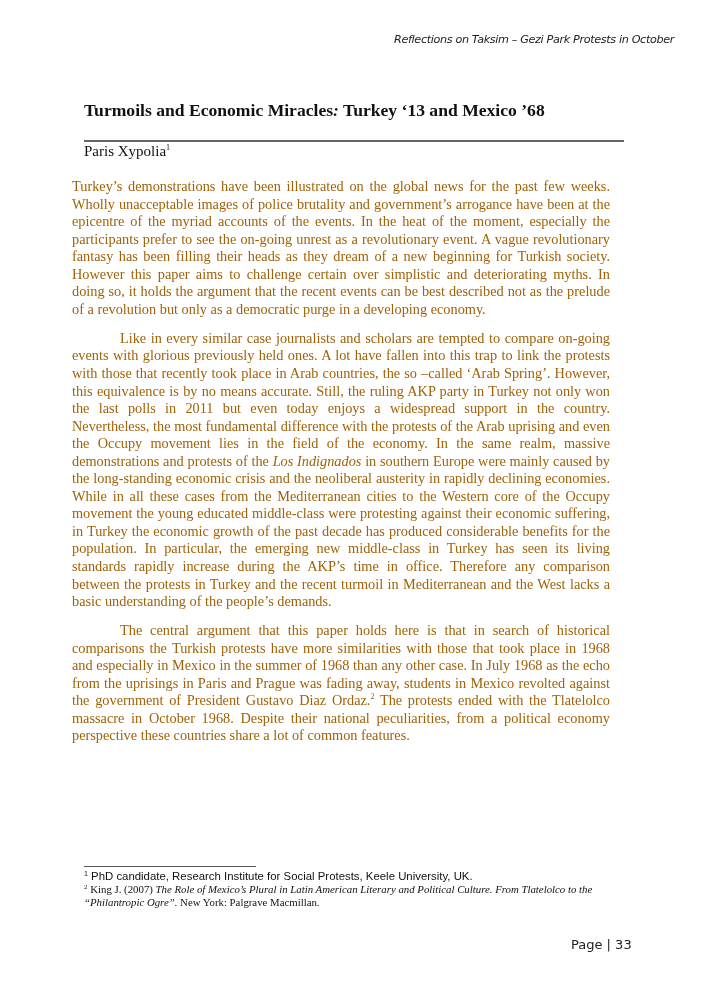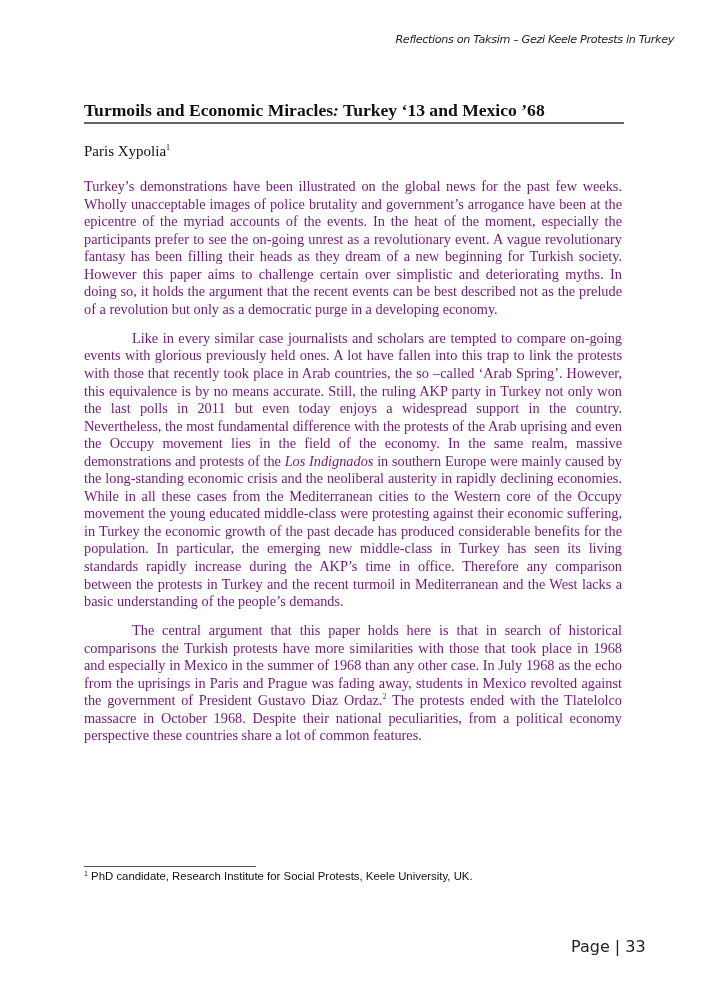--- a/index.html
+++ b/index.html
@@ -26,47 +26,47 @@
   }
   .title {
     position: absolute;
     left: 84px;
     top: 100px;
     width: 540px;
     font-family: "Liberation Serif", serif;
     font-weight: bold;
     font-size: 17.6px;
     color: #111;
-    padding-bottom: 2px;
+    padding-bottom: 20px;
     border-bottom: 2px solid #666;
     line-height: 20px;
     white-space: nowrap;
   }
   .title .t-italic { font-style: italic; }
   .author {
     position: absolute;
     left: 84px;
     top: 143px;
     font-family: "Liberation Serif", serif;
     font-size: 15px;
     color: #111;
   }
   .author sup {
     font-size: 8px;
     vertical-align: 6px;
   }
   .body-text {
     position: absolute;
-    left: 84px;
+    left: 72px;
     top: 178px;
     width: 538px;
     font-family: "Liberation Serif", serif;
     font-size: 14.3px;
     line-height: 17.55px;
-    color: #701a75;
+    color: #a16207;
   }
   .body-text p {
     margin: 0 0 11.5px 0;
     text-align: justify;
     text-align-last: left;
   }
   .body-text p.indent { text-indent: 48px; }
   .body-text sup {
     font-size: 8px;
     vertical-align: 6px;
@@ -97,38 +97,39 @@
     vertical-align: 4px;
     line-height: 0;
   }
   .footnotes .fn .ref-italic { font-style: italic; }
   .fn.first { font-family: "Liberation Sans", sans-serif; font-size: 11.4px; }
   .page-number {
     position: absolute;
     top: 937px;
     left: 571px;
     font-family: "DejaVu Sans", sans-serif;
-    font-size: 16px;
+    font-size: 13px;
     color: #222;
   }
 </style>
 </head>
 <body>
 
-<div class="running-header">Reflections on Taksim – Gezi Keele Protests in Turkey</div>
+<div class="running-header">Reflections on Taksim – Gezi Park Protests in October</div>
 
 <div class="title"><span>Turmoils and Economic Miracles</span><span class="t-italic">:</span><span> Turkey ‘13 and Mexico ’68</span></div>
 
 <div class="author"><span>Paris Xypolia</span><sup>1</sup></div>
 
 <div class="body-text">
   <p>Turkey’s demonstrations have been illustrated on the global news for the past few weeks. Wholly unacceptable images of police brutality and government’s arrogance have been at the epicentre of the myriad accounts of the events. In the heat of the moment, especially the participants prefer to see the on-going unrest as a revolutionary event. A vague revolutionary fantasy has been filling their heads as they dream of a new beginning for Turkish society. However this paper aims to challenge certain over simplistic and deteriorating myths. In doing so, it holds the argument that the recent events can be best described not as the prelude of a revolution but only as a democratic purge in a developing economy.</p>
   <p class="indent"><span>Like in every similar case journalists and scholars are tempted to compare on-going events with glorious previously held ones. A lot have fallen into this trap to link the protests with those that recently took place in Arab countries, the so –called ‘Arab Spring’. However, this equivalence is by no means accurate. Still, the ruling AKP party in Turkey not only won the last polls in 2011 but even today enjoys a widespread support in the country. Nevertheless, the most fundamental difference with the protests of the Arab uprising and even the Occupy movement lies in the field of the economy. In the same realm, massive demonstrations and protests of the </span><em>Los Indignados</em><span> in southern Europe were mainly caused by the long-standing economic crisis and the neoliberal austerity in rapidly declining economies. While in all these cases from the Mediterranean cities to the Western core of the Occupy movement the young educated middle-class were protesting against their economic suffering, in Turkey the economic growth of the past decade has produced considerable benefits for the population. In particular, the emerging new middle-class in Turkey has seen its living standards rapidly increase during the AKP’s time in office. Therefore any comparison between the protests in Turkey and the recent turmoil in Mediterranean and the West lacks a basic understanding of the people’s demands.</span></p>
   <p class="indent"><span>The central argument that this paper holds here is that in search of historical comparisons the Turkish protests have more similarities with those that took place in 1968 and especially in Mexico in the summer of 1968 than any other case. In July 1968 as the echo from the uprisings in Paris and Prague was fading away, students in Mexico revolted against the government of President Gustavo Diaz Ordaz.</span><sup>2</sup><span> The protests ended with the Tlatelolco massacre in October 1968. Despite their national peculiarities, from a political economy perspective these countries share a lot of common features.</span></p>
 </div>
 
 <div class="fn-rule"></div>
 
 <div class="footnotes">
   <p class="fn first"><sup>1</sup><span> PhD candidate, Research Institute for Social Protests, Keele University, UK.</span></p>
+  <p class="fn"><sup>2</sup><span> King J.  (2007) </span><span class="ref-italic">The Role of Mexico’s Plural in Latin American Literary and Political Culture. From Tlatelolco to the “Philantropic Ogre”.</span><span> New York: Palgrave Macmillan.</span></p>
 </div>
 
 <div class="page-number">Page | 33</div>
 
 </body></html>

